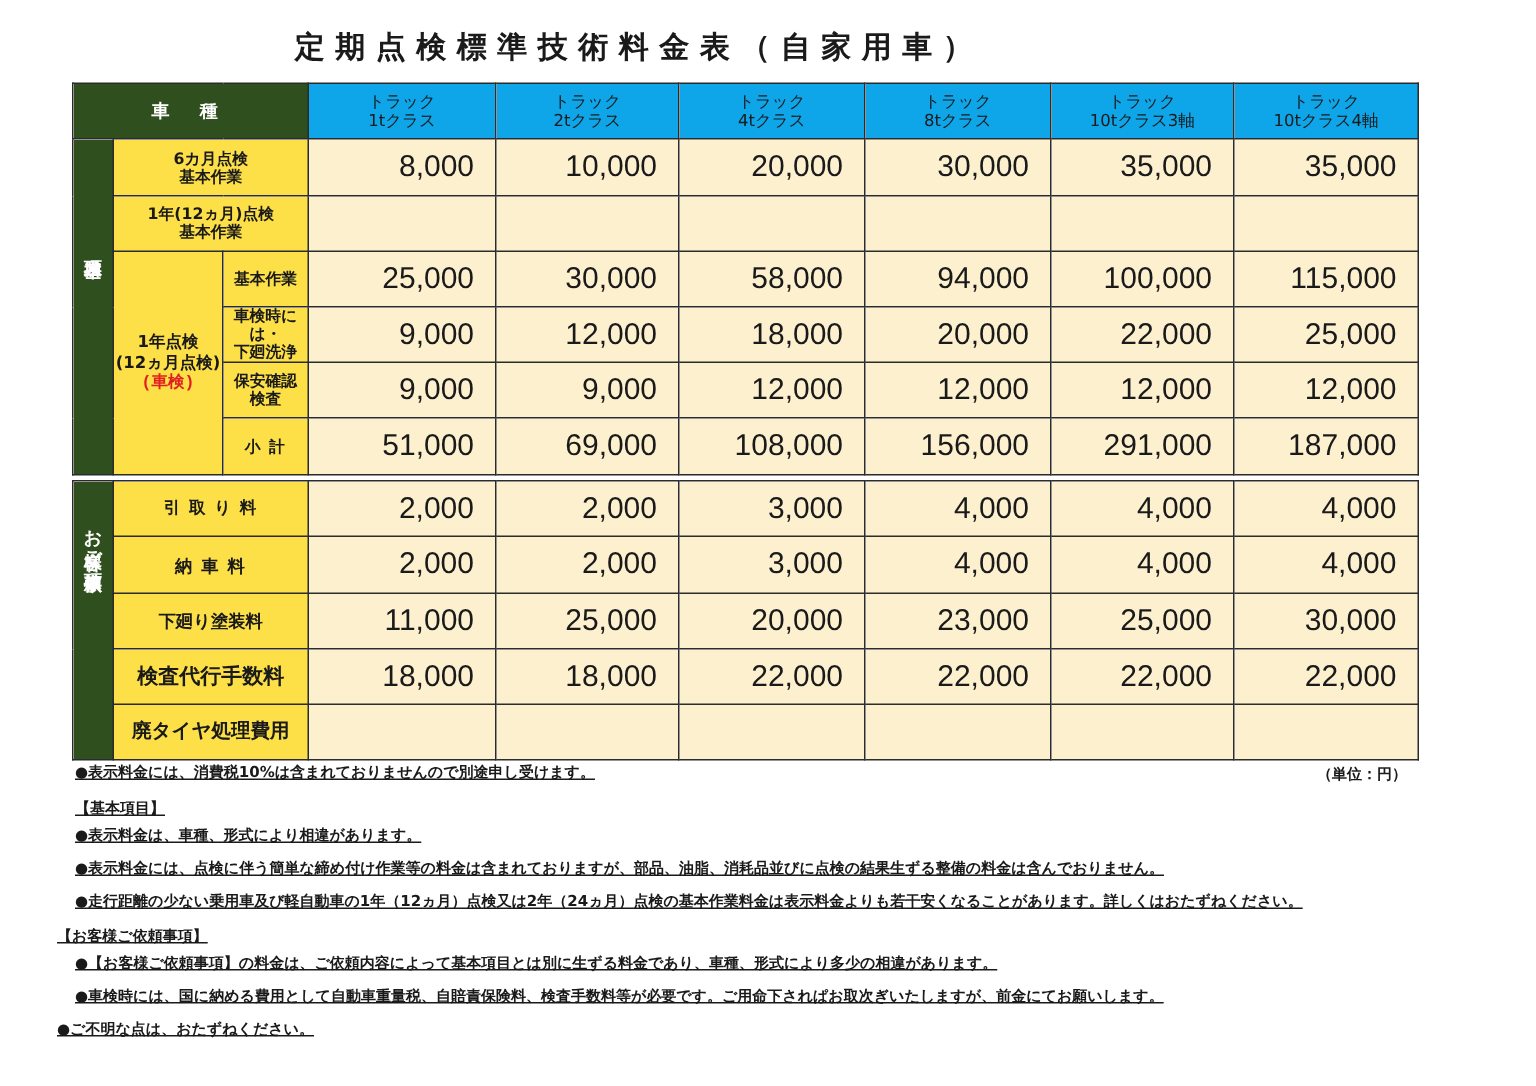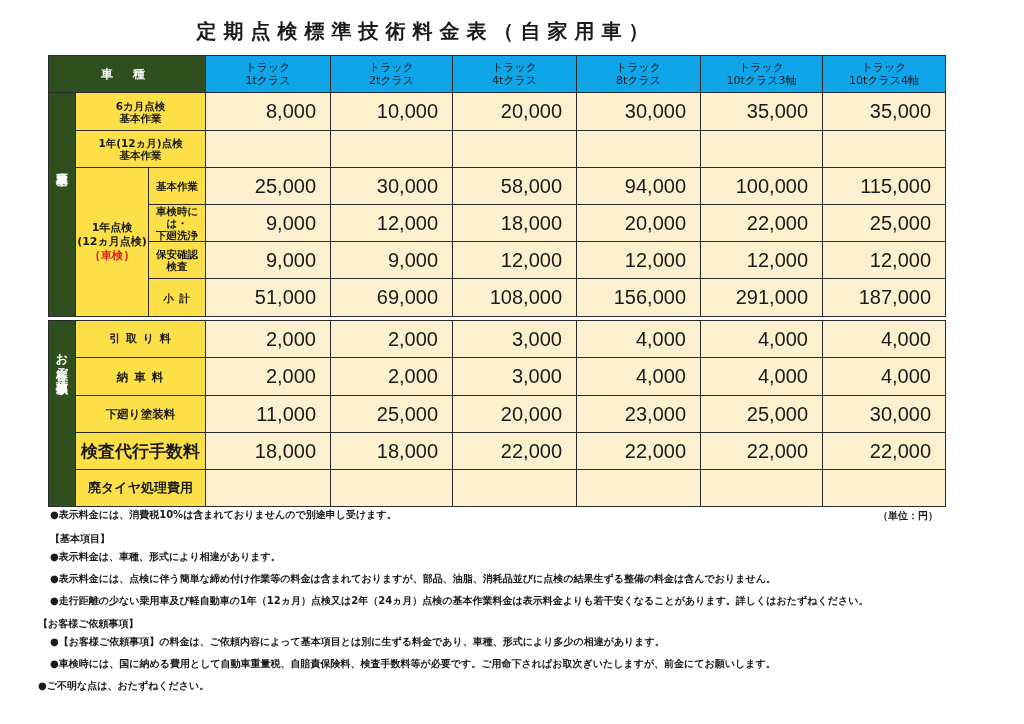--- a/index.html
+++ b/index.html
@@ -13,21 +13,21 @@
   #lower { left: 48px; top: 320px; width: 897px; }
   .hdr-car { background: #2f4f1e; color: #ffffff; font-weight: bold; font-size: 12px; letter-spacing: 8px; }
   .hdr-col { background: #0ea5e9; font-size: 11px; font-weight: normal; line-height: 13px; }
   .side { background: #2f4f1e; color: #ffffff; font-weight: bold; font-size: 12px; line-height: 14px; }
   .side .vert { writing-mode: vertical-rl; text-orientation: upright; display: inline-block; letter-spacing: 0px; }
   .lbl { background: #fde047; font-weight: bold; font-size: 10.5px; line-height: 12px; }
   .lbl.wide { letter-spacing: 1px; }
   .lbl .red { color: #e02020; font-family: Liberation Mono, monospace; }
   .val { background: #fdf0cf; text-align: right !important; padding-right: 14px !important;
          font-family: "Liberation Sans", sans-serif; font-size: 20px; }
-  .note { position: absolute; font-size: 10px; font-weight: bold; white-space: nowrap; }
+  .note { position: absolute; font-size: 10px; font-weight: bold; white-space: nowrap; text-decoration: underline; }
   .unit { position: absolute; font-size: 10px; font-weight: bold; right: 86px; top: 509px; }
 </style>
 </head>
 <body>
 
 <div class="title">定期点検標準技術料金表（自家用車）</div>
 
 <table class="grid" id="upper">
   <colgroup>
     <col style="width:27px">
@@ -181,21 +181,21 @@
   <tr style="height:37px">
     <td class="lbl" style="font-size:11.5px">下廻り塗装料</td>
     <td class="val">11,000</td>
     <td class="val">25,000</td>
     <td class="val">20,000</td>
     <td class="val">23,000</td>
     <td class="val">25,000</td>
     <td class="val">30,000</td>
   </tr>
   <tr style="height:37px">
-    <td class="lbl" style="font-size:17px">検査代行手数料</td>
+    <td class="lbl" style="font-size:14px">検査代行手数料</td>
     <td class="val">18,000</td>
     <td class="val">18,000</td>
     <td class="val">22,000</td>
     <td class="val">22,000</td>
     <td class="val">22,000</td>
     <td class="val">22,000</td>
   </tr>
   <tr style="height:37px">
     <td class="lbl" style="font-size:13px">廃タイヤ処理費用</td>
     <td class="val"></td>

